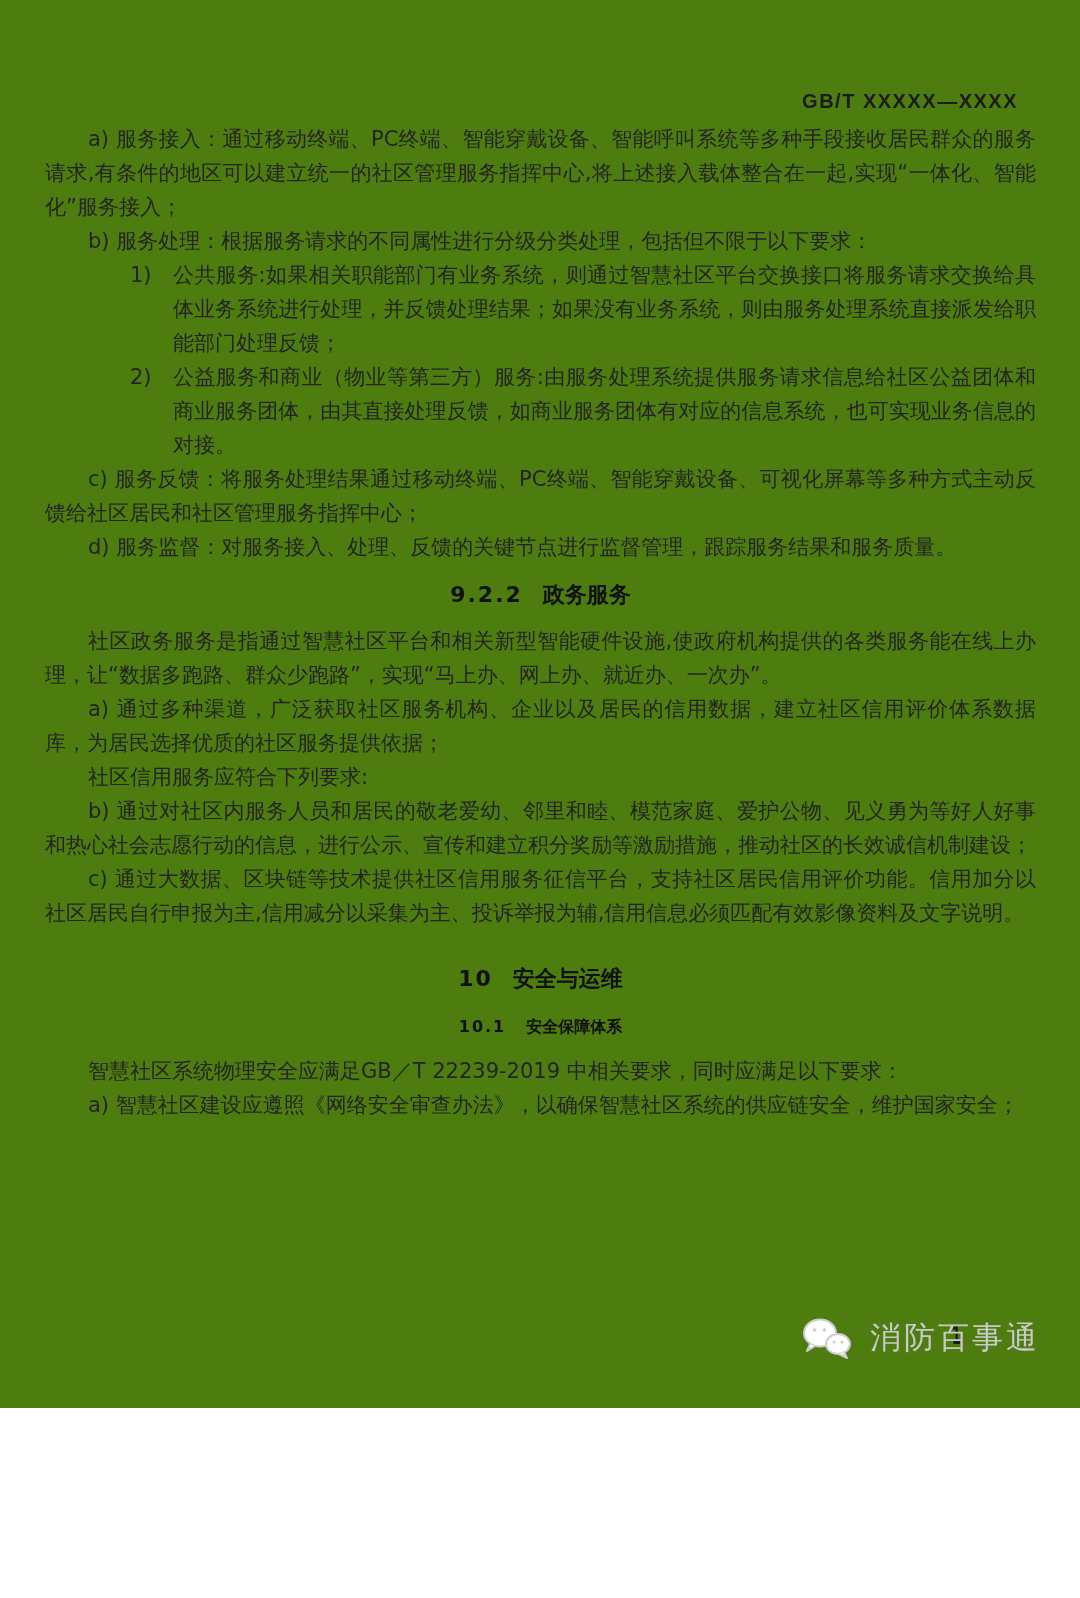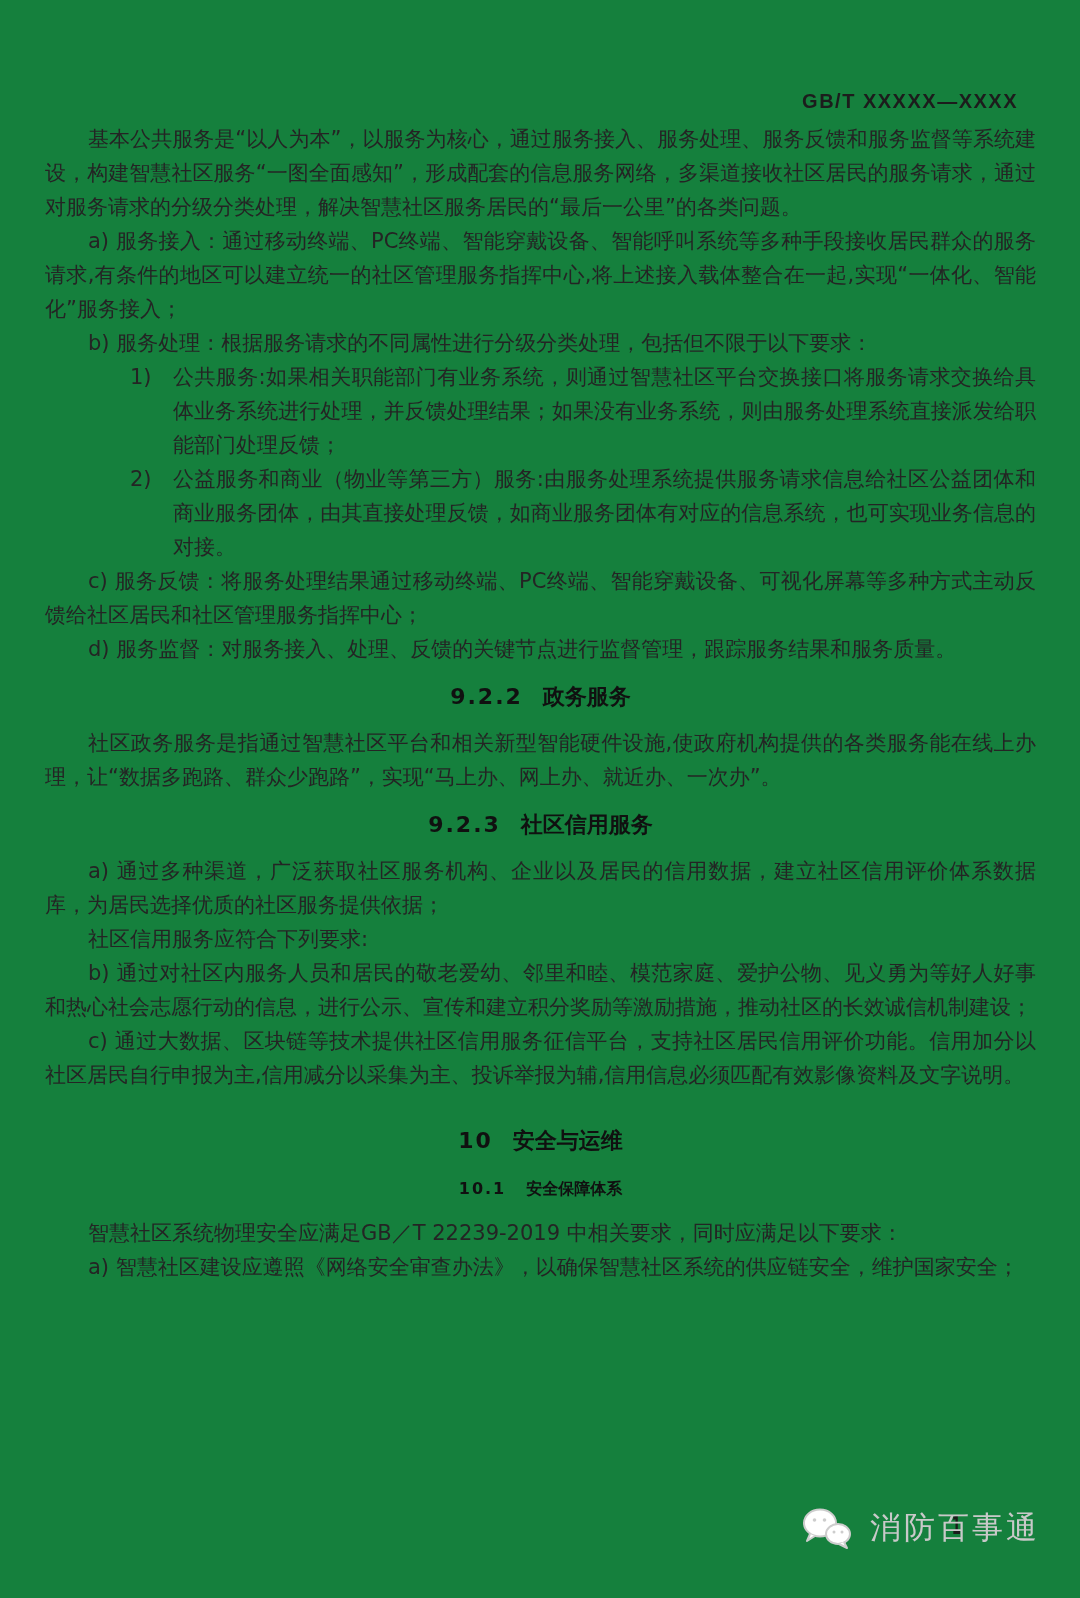--- a/index.html
+++ b/index.html
@@ -3,22 +3,22 @@
 <meta charset="utf-8">
 <style>
   html, body { margin: 0; padding: 0; }
   body {
     width: 1080px; height: 1598px;
     background: #ffffff;
     font-family: "DejaVu Sans", "Liberation Sans", sans-serif;
   }
   .page {
     position: relative;
-    width: 1080px; height: 1598px;
-    background: #15803d;
+    width: 1080px; height: 1408px;
+    background: #4d7c0f;
     overflow: hidden;
     color: #232323;
   }
   .doc-code {
     position: absolute;
     top: 90px; right: 62px;
     font-size: 20px;
     font-weight: 600;
     letter-spacing: 1.5px;
     color: #1c1c1c;
@@ -77,30 +77,28 @@
   }
 </style>
 </head>
 <body>
 
 <div class="page">
 
   <div class="doc-code">GB/T XXXXX—XXXX</div>
 
   <div class="content">
-      <div class="para">基本公共服务是“以人为本”，以服务为核心，通过服务接入、服务处理、服务反馈和服务监督等系统建设，构建智慧社区服务“一图全面感知”，形成配套的信息服务网络，多渠道接收社区居民的服务请求，通过对服务请求的分级分类处理，解决智慧社区服务居民的“最后一公里”的各类问题。</div>
       <div class="para">a) 服务接入：通过移动终端、PC终端、智能穿戴设备、智能呼叫系统等多种手段接收居民群众的服务请求,有条件的地区可以建立统一的社区管理服务指挥中心,将上述接入载体整合在一起,实现“一体化、智能化”服务接入；</div>
       <div class="para">b) 服务处理：根据服务请求的不同属性进行分级分类处理，包括但不限于以下要求：</div>
       <div class="numitem"><span class="num">1)</span><span>公共服务:如果相关职能部门有业务系统，则通过智慧社区平台交换接口将服务请求交换给具体业务系统进行处理，并反馈处理结果；如果没有业务系统，则由服务处理系统直接派发给职能部门处理反馈；</span></div>
       <div class="numitem"><span class="num">2)</span><span>公益服务和商业（物业等第三方）服务:由服务处理系统提供服务请求信息给社区公益团体和商业服务团体，由其直接处理反馈，如商业服务团体有对应的信息系统，也可实现业务信息的对接。</span></div>
       <div class="para">c) 服务反馈：将服务处理结果通过移动终端、PC终端、智能穿戴设备、可视化屏幕等多种方式主动反馈给社区居民和社区管理服务指挥中心；</div>
       <div class="para">d) 服务监督：对服务接入、处理、反馈的关键节点进行监督管理，跟踪服务结果和服务质量。</div>
       <div class="h-l3"><span class="num">9.2.2</span><span>政务服务</span></div>
       <div class="para">社区政务服务是指通过智慧社区平台和相关新型智能硬件设施,使政府机构提供的各类服务能在线上办理，让“数据多跑路、群众少跑路”，实现“马上办、网上办、就近办、一次办”。</div>
-      <div class="h-l3"><span class="num">9.2.3</span><span>社区信用服务</span></div>
       <div class="para">a) 通过多种渠道，广泛获取社区服务机构、企业以及居民的信用数据，建立社区信用评价体系数据库，为居民选择优质的社区服务提供依据；</div>
       <div class="para">社区信用服务应符合下列要求:</div>
       <div class="para">b) 通过对社区内服务人员和居民的敬老爱幼、邻里和睦、模范家庭、爱护公物、见义勇为等好人好事和热心社会志愿行动的信息，进行公示、宣传和建立积分奖励等激励措施，推动社区的长效诚信机制建设；</div>
       <div class="para">c) 通过大数据、区块链等技术提供社区信用服务征信平台，支持社区居民信用评价功能。信用加分以社区居民自行申报为主,信用减分以采集为主、投诉举报为辅,信用信息必须匹配有效影像资料及文字说明。</div>
       <div class="h-l1"><span class="num">10</span><span>安全与运维</span></div>
       <div class="h-l2"><span class="num">10.1</span><span>安全保障体系</span></div>
       <div class="para">智慧社区系统物理安全应满足GB／T 22239-2019 中相关要求，同时应满足以下要求：</div>
       <div class="para">a) 智慧社区建设应遵照《网络安全审查办法》，以确保智慧社区系统的供应链安全，维护国家安全；</div>
     </div>
 

